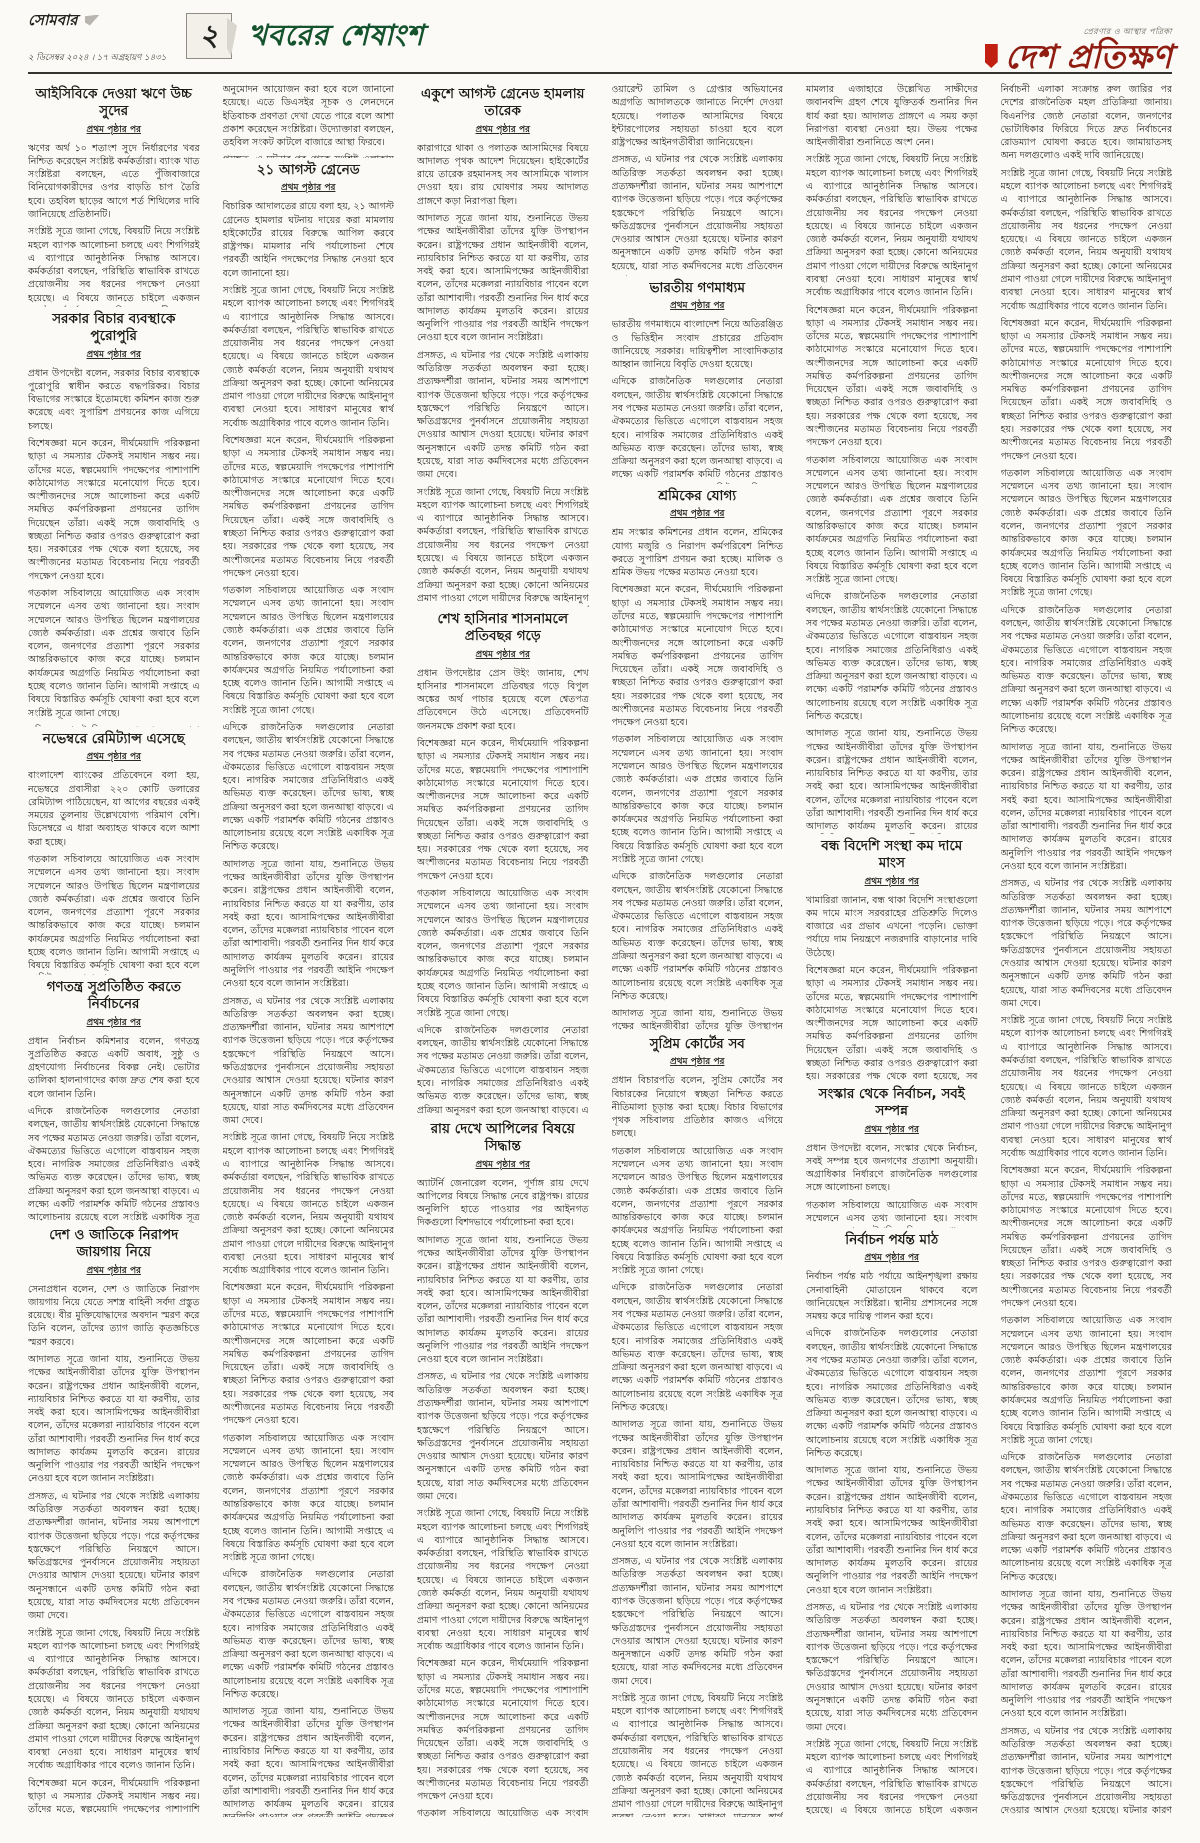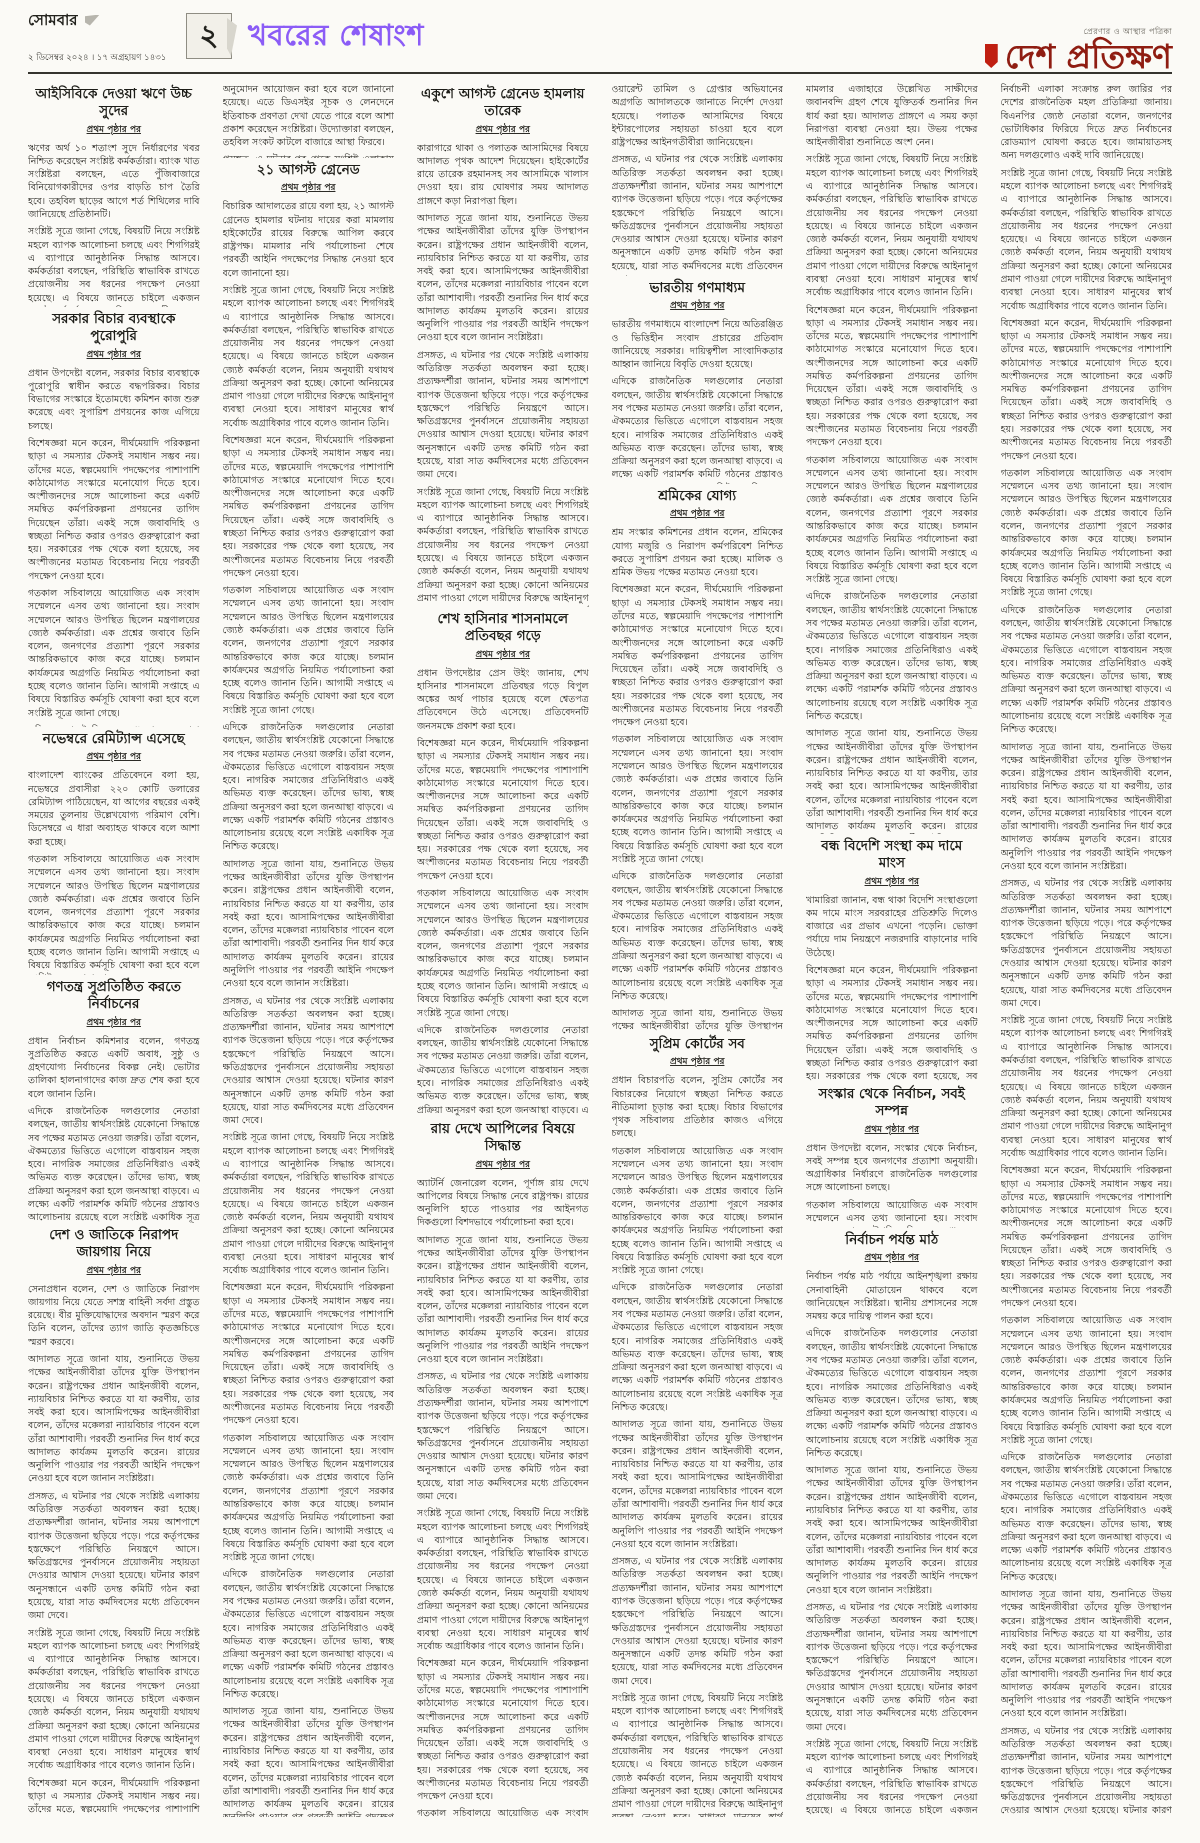--- a/index.html
+++ b/index.html
@@ -15,20 +15,21 @@
     padding:16px 28px 0 28px;
     overflow:hidden;
   }
 
   
   .header {
     display:flex; align-items:center;
     height:58px;
     border-bottom:2.5px solid #35342e;
     padding-bottom:16px;
+    font-style:italic;
   }
   .h-left { width:158px; flex:0 0 auto; }
   .day-row { display:flex; align-items:center; }
   .day { font-weight:bold; font-size:15px; color:#23231e; }
   .flag-orn {
     display:inline-block; width:15px; height:11px; margin-left:7px;
     background:#b7b5ad;
     clip-path:polygon(0 15%, 100% 0, 35% 100%, 0 70%);
   }
   .date-line { font-size:8.5px; color:#3c3b35; margin-top:18px; white-space:nowrap; }
@@ -42,21 +43,21 @@
     font-size:29px; font-weight:bold; color:#23231e;
     margin:0 16px 0 0;
     position:relative;
   }
   .page-badge::after {
     content:""; position:absolute; right:-6px; top:4px;
     width:10px; height:38px; background:#d8d6cd;
     clip-path:polygon(0 0, 100% 20%, 40% 100%, 0 80%);
   }
   .section-title {
-    font-size:29px; font-weight:bold; color:#8b5cf6;
+    font-size:29px; font-weight:bold; color:#14532d;
     letter-spacing:.5px; white-space:nowrap;
   }
 
   .masthead { margin-left:auto; text-align:right; }
   .tagline { font-size:8px; color:#6a675e; margin-bottom:2px; letter-spacing:.5px;margin-top:25px; }
   .brand {
     display:flex; align-items:center; gap:7px;
     font-size:33px; font-weight:bold; color:#8f1d12; line-height:1;
   }
   .brand-mark {

